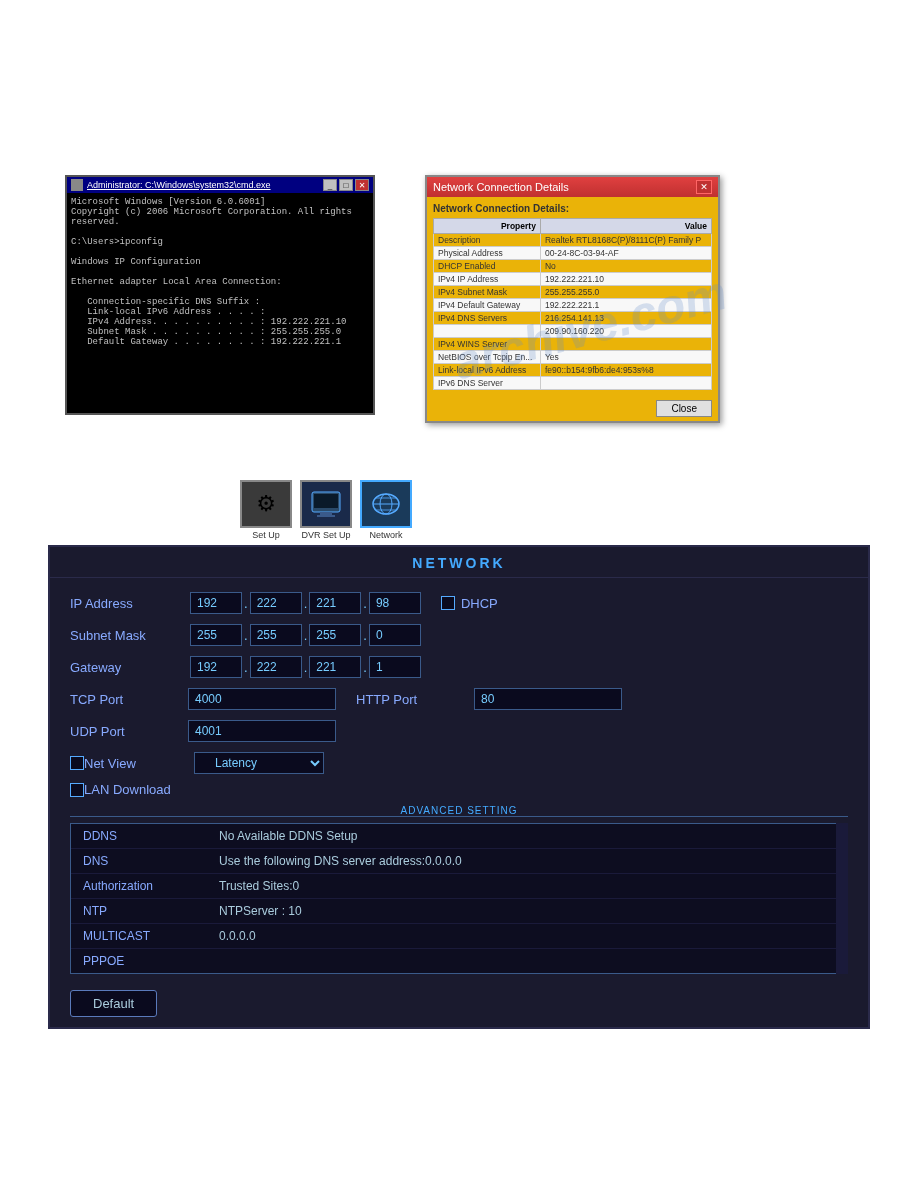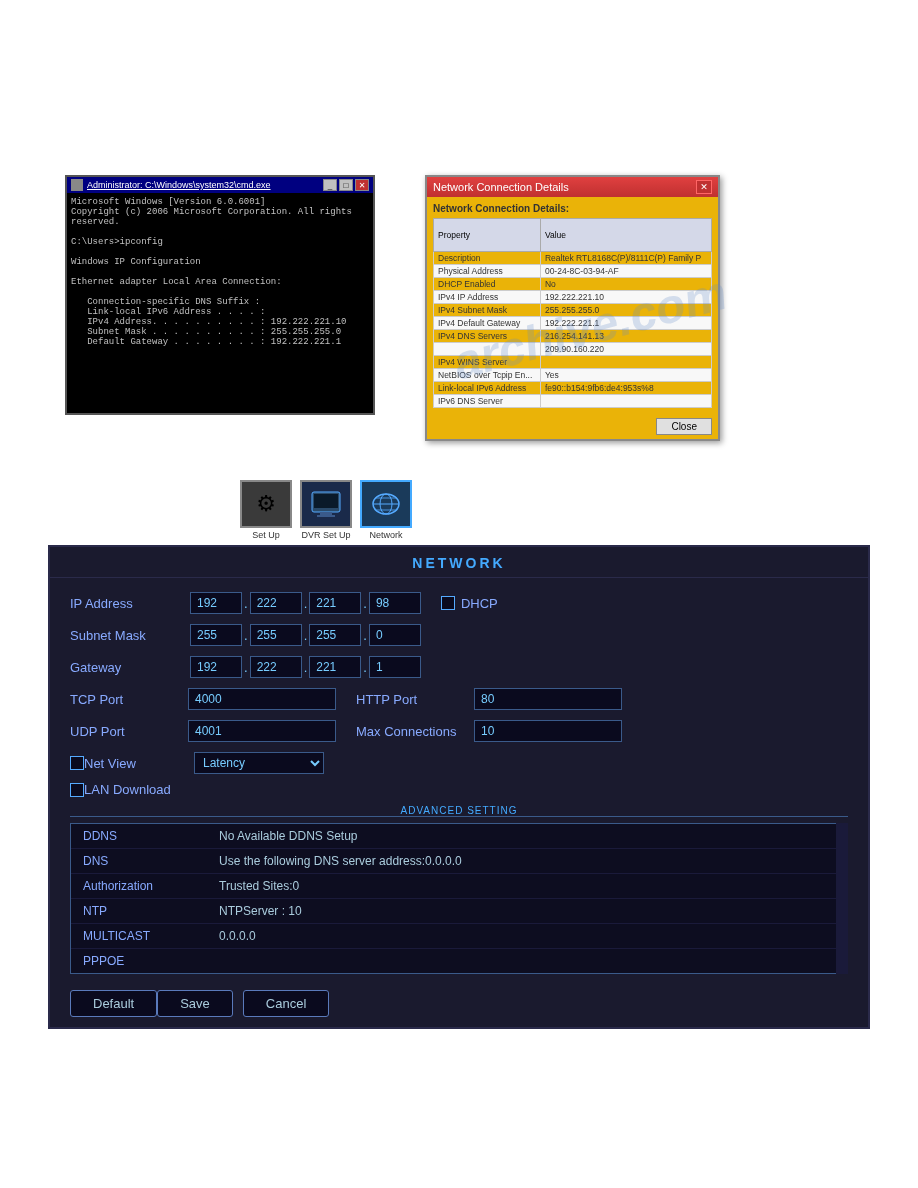--- a/index.html
+++ b/index.html
@@ -109,23 +109,23 @@
       color: #333;
     }
     .netdetails-table {
       width: 100%;
       border-collapse: collapse;
       font-size: 8.5px;
     }
     .netdetails-table th {
       background: #d4d8e8;
       border: 1px solid #aaa;
-      padding: 11px 4px;
-      text-align: left;
-      font-weight: normal;
+      padding: 2px 4px;
+      text-align: right;
+      font-weight: bold;
     }
     .netdetails-table td {
       border: 1px solid #ccc;
       padding: 1px 4px;
       color: #333;
       vertical-align: top;
     }
     .netdetails-table tr:nth-child(even) td {
       background: #f8f8f8;
     }
@@ -260,21 +260,21 @@
     .dvr-port-group {
       display: flex;
       align-items: center;
       gap: 8px;
     }
     .dvr-select {
       background: #0a0a1e;
       border: 1px solid #3a5a8a;
       color: #7cf;
       font-size: 12px;
-      padding: 2px 4px;
+      padding: 2px 16px;
       width: 130px;
     }
     .net-view-row {
       display: flex;
       align-items: center;
       margin-bottom: 8px;
     }
     .dvr-small-checkbox {
       width: 14px;
       height: 14px;
@@ -555,24 +555,20 @@
       <div class="dvr-port-group">
         <span class="dvr-label">HTTP Port</span>
         <input class="dvr-input dvr-input-md" type="text" value="80" style="">
       </div>
     </div>
 
     <div class="dvr-port-row">
       <div class="dvr-port-group">
         <span class="dvr-label">UDP Port</span>
         <input class="dvr-input dvr-input-md" type="text" value="4001" style="">
-      </div>
-      <div class="dvr-port-group">
-        <span class="dvr-label">Max Connections</span>
-        <input class="dvr-input dvr-input-md" type="text" value="10" style="">
       </div>
     </div>
 
     <div class="net-view-row">
       <div class="dvr-small-checkbox"></div>
       <span class="dvr-label">Net View</span>
       <select class="dvr-select">
         <option>Latency</option>
         <option>Bandwidth</option>
       </select>
@@ -614,20 +610,16 @@
               <td></td>
             </tr>
           </tbody>
         </table>
         <div class="settings-scrollbar"></div>
       </div>
     </div>
 
     <div class="dvr-footer">
       <button class="dvr-btn">Default</button>
-      <div class="dvr-btn-group">
-        <button class="dvr-btn">Save</button>
-        <button class="dvr-btn">Cancel</button>
-      </div>
     </div>
 
   </div>
 </div>
 
 </body></html>

